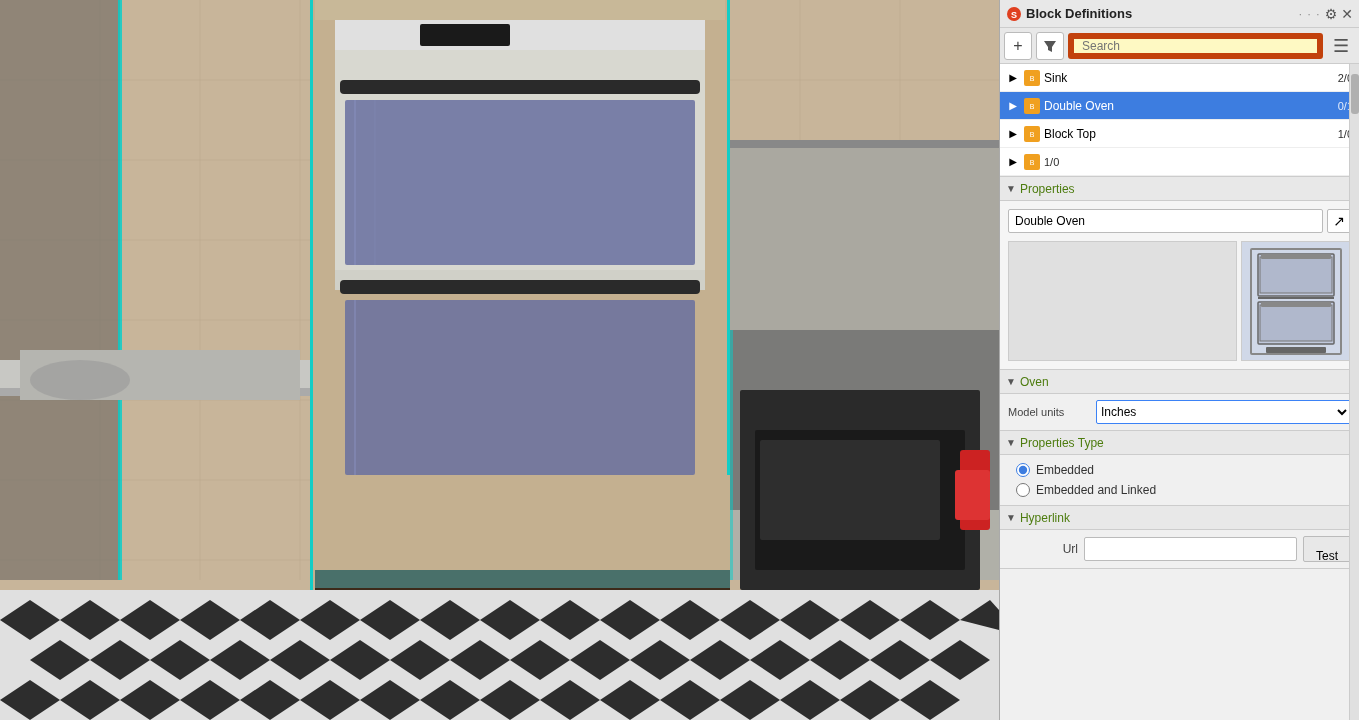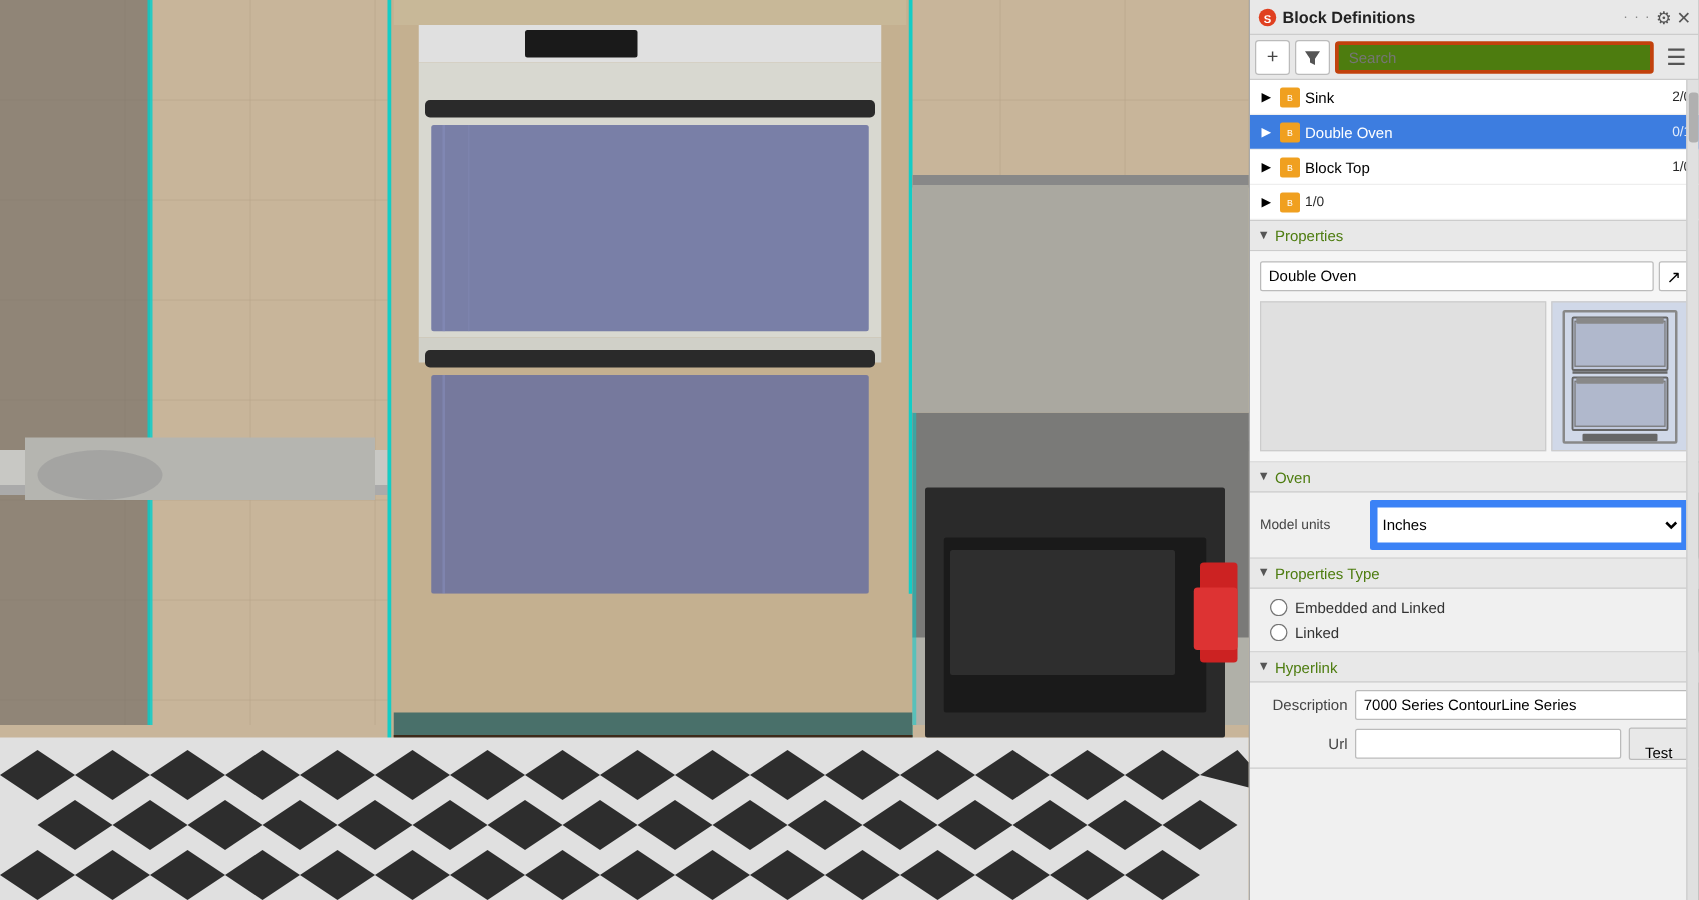--- a/index.html
+++ b/index.html
@@ -87,25 +87,25 @@
       border-radius: 3px;
       cursor: pointer;
       display: flex; align-items: center; justify-content: center;
       font-size: 16px;
       color: #444;
     }
 
     .search-box {
       flex: 1;
       height: 26px;
-      border: 3px solid #c2410c;
+      border: 6px solid #c2410c;
       border-radius: 3px;
       padding: 0 8px;
       font-size: 12px;
-      background: #4d7c0f;
+      background: #fef9c3;
       outline: none;
     }
 
     .menu-btn {
       width: 28px; height: 28px;
       border: none;
       background: transparent;
       cursor: pointer;
       display: flex; align-items: center; justify-content: center;
       font-size: 18px;
@@ -246,22 +246,22 @@
     }
 
     .units-label {
       font-size: 11px;
       color: #444;
       min-width: 80px;
     }
 
     .units-select {
       flex: 1;
-      height: 40px;
-      border: 6px solid #3b82f6;
+      height: 24px;
+      border: 1px solid #3b82f6;
       border-radius: 2px;
       font-size: 12px;
       background: #fff;
       outline: none;
     }
 
     
     .deftype-content {
       padding: 8px 8px 8px 16px;
       display: flex;
@@ -628,41 +628,37 @@
       </div>
     </div>
 
     <div class="section">
       <div class="section-header">
         <span class="section-chevron">▼</span>
         <span class="section-title">Properties Type</span>
       </div>
       <div class="deftype-content">
         <div class="radio-row">
+          <input type="radio" name="deftype" checked="" style="">
+          <span class="radio-label">Embedded</span>
+        </div>
+        <div class="radio-row">
           <input type="radio" name="deftype" style="">
           <span class="radio-label">Embedded and Linked</span>
-        </div>
-        <div class="radio-row">
-          <input type="radio" name="deftype" style="">
-          <span class="radio-label">Linked</span>
         </div>
       </div>
     </div>
 
     <div class="section">
       <div class="section-header">
         <span class="section-chevron">▼</span>
         <span class="section-title">Hyperlink</span>
       </div>
       <div class="hyperlink-content">
         <div class="hlink-row">
-          <span class="hlink-label">Description</span>
-          <input class="hlink-input" type="text" value="7000 Series ContourLine Series" style="">
-        </div>
-        <div class="hlink-row">
           <span class="hlink-label">Url</span>
           <input class="hlink-input" type="text" style="">
           <button class="hlink-test-btn">Test</button>
         </div>
       </div>
     </div>
 
   </div>
 </div>
 

